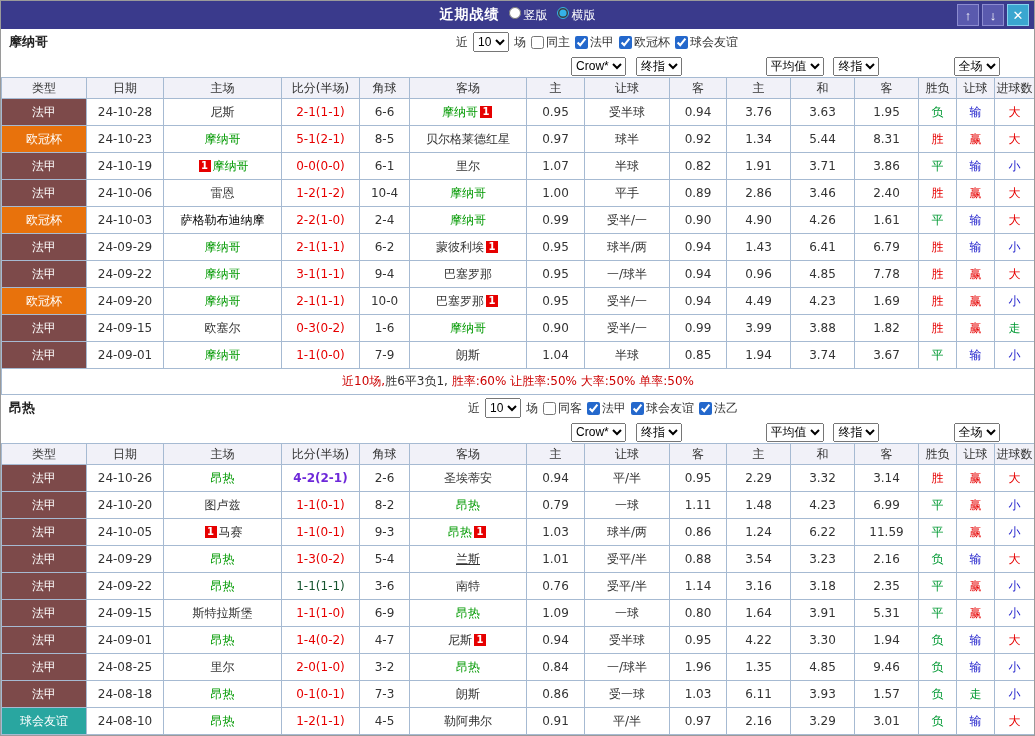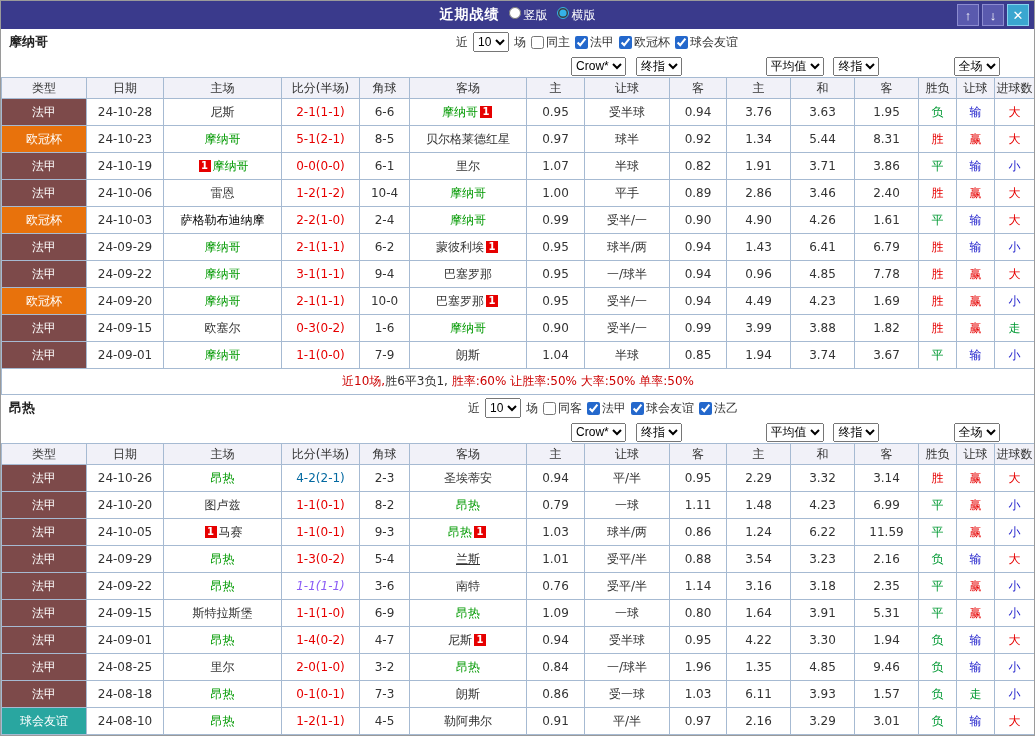--- a/index.html
+++ b/index.html
@@ -391,22 +391,22 @@
             <th>胜负</th>
             <th>让球</th>
             <th>进球数</th>
           </tr>
       </thead>
       <tbody>
           <tr>
             <td class="league" style="background: rgb(125, 74, 74);">法甲</td>
             <td>24-10-26</td>
             <td><span style="color: rgb(0, 153, 0);">昂热</span></td>
-            <td style="color: #0369a1;">4-2(2-1)</td>
-            <td>2-3</td>
+            <td style="color: #6d28d9; font-weight: bold;">4-2(2-1)</td>
+            <td>2-6</td>
             <td><span style="color: rgb(51, 51, 51);">圣埃蒂安</span></td>
             <td>0.94</td>
             <td>平/半</td>
             <td>0.95</td>
             <td>2.29</td>
             <td>3.32</td>
             <td>3.14</td>
             <td style="color: rgb(230, 0, 0);">胜</td>
             <td style="color: rgb(230, 0, 0);">赢</td>
             <td style="color: rgb(230, 0, 0);">大</td>
@@ -459,21 +459,21 @@
             <td>3.23</td>
             <td>2.16</td>
             <td style="color: rgb(0, 153, 51);">负</td>
             <td style="color: rgb(34, 34, 204);">输</td>
             <td style="color: rgb(230, 0, 0);">大</td>
           </tr>
           <tr>
             <td class="league" style="background: rgb(125, 74, 74);">法甲</td>
             <td>24-09-22</td>
             <td><span style="color: rgb(0, 153, 0);">昂热</span></td>
-            <td style="color: #8b5cf6; font-style: italic;">1-1(1-1)</td>
+            <td style="color: #14532d;">1-1(1-1)</td>
             <td>3-6</td>
             <td><span style="color: rgb(51, 51, 51);">南特</span></td>
             <td>0.76</td>
             <td>受平/半</td>
             <td>1.14</td>
             <td>3.16</td>
             <td>3.18</td>
             <td>2.35</td>
             <td style="color: rgb(0, 153, 51);">平</td>
             <td style="color: rgb(230, 0, 0);">赢</td>

